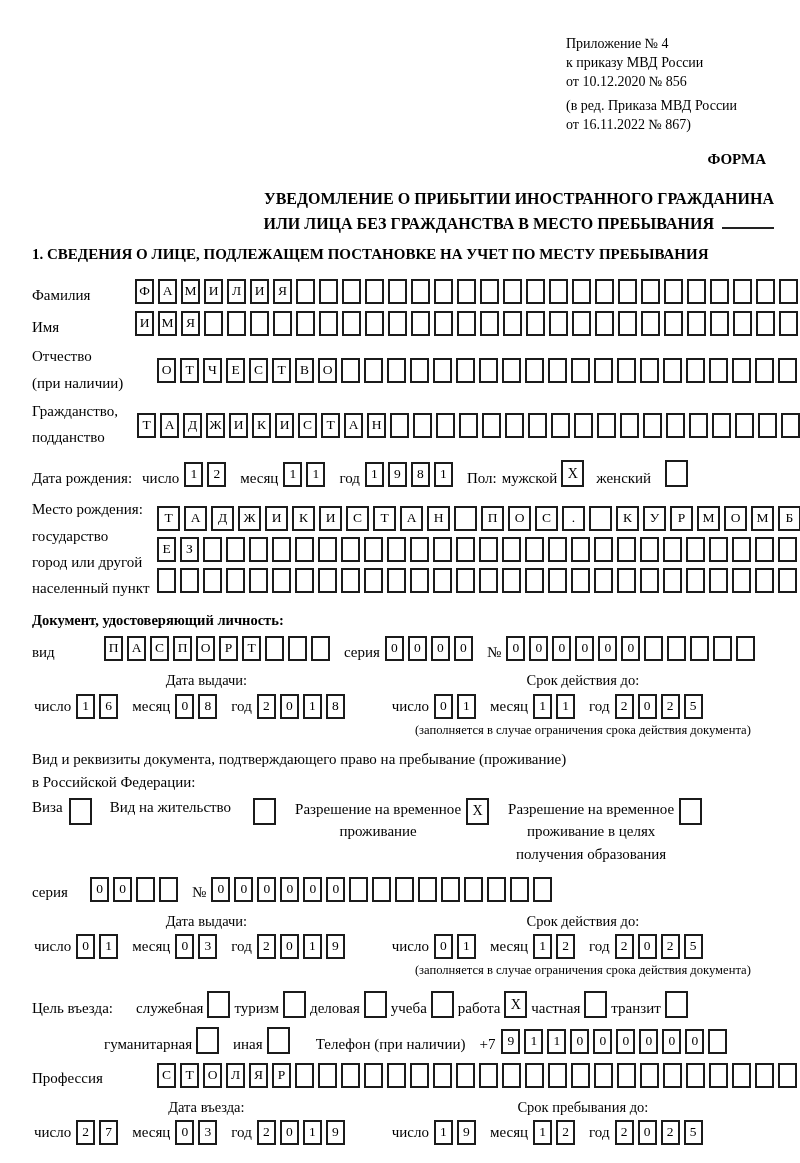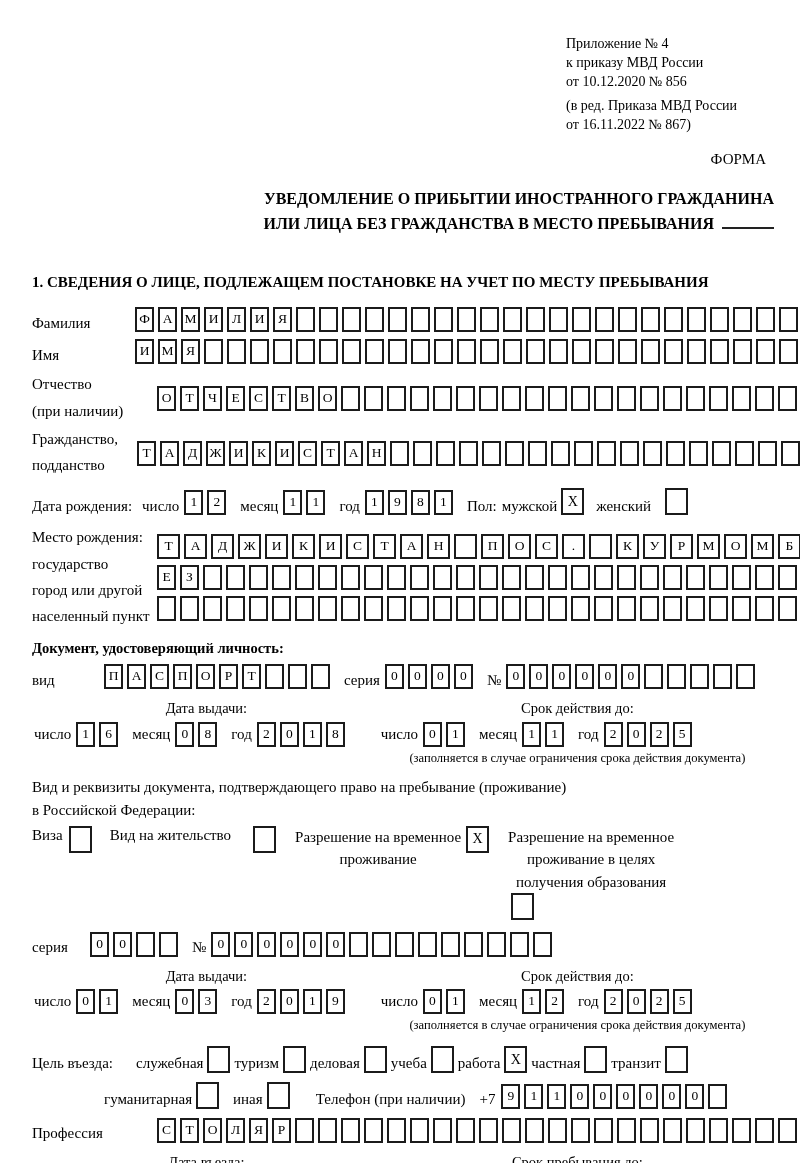--- a/index.html
+++ b/index.html
@@ -3,26 +3,26 @@
 <meta charset="utf-8">
 <style>
   html,body{margin:0;padding:0;background:#fff;}
   body{width:800px;height:1163px;overflow:hidden;color:#000;
        font-family:"Liberation Serif","DejaVu Serif",serif;font-size:15px;line-height:1.25;}
   .page{padding:34px 26px 14px 32px;}
 
   
   .hdr{margin-left:auto;width:208px;font-size:14px;line-height:1.36;}
   .hdr .ed{margin-top:5px;}
-  .forma{text-align:right;font-weight:normal;font-size:15px;margin-top:16px;padding-right:8px;}
+  .forma{text-align:right;font-weight:bold;font-size:15px;margin-top:16px;padding-right:8px;}
 
   
   .title{text-align:right;font-weight:bold;font-size:16px;margin-top:18px;line-height:1.55;}
   .blank-line{display:inline-block;width:52px;border-bottom:2px solid #222;height:12px;margin-left:8px;}
-  .sect{font-weight:bold;font-size:15px;margin-top:36px;}
+  .sect{font-weight:bold;font-size:15px;margin-top:8px;}
 
   
   .frow{display:flex;align-items:flex-end;margin-top:7px;}
   .frow.top{align-items:center;}
   .flabel{width:103px;flex:none;}
   .flabel.w125{width:125px;}
   .flabel.mlines div{line-height:1.75;}
   .cells{display:inline-flex;flex-wrap:nowrap;}
   .cell{display:inline-flex;width:15px;height:21px;border:2px solid #1b1b1b;margin-right:4px;
         align-items:center;justify-content:center;font-size:13.5px;flex:none;background:#fff;}
@@ -31,36 +31,36 @@
   .cellstack .cells:first-child{margin-top:2px;}
   .checkbox{display:inline-flex;width:19px;height:23px;border:2px solid #1b1b1b;margin:0 4px;
             align-items:center;justify-content:center;font-size:14px;flex:none;background:#fff;}
   .dlbl{margin:0 5px 0 10px;flex:none;}
   .dlbl.first{margin-left:0;}
 
   
   .center-bold{font-weight:bold;font-size:14.5px;margin-top:10px;}
 
   
-  .datepair{display:flex;margin-top:10px;align-items:flex-start;}
+  .datepair{display:flex;margin-top:10px;align-items:flex-start;gap:11px;}
   .dp-left{width:47%;flex:none;}
   .dp-right{flex:1;}
   .dp-title{text-align:center;font-size:14.5px;}
   .dp-fields{display:flex;align-items:center;margin-top:4px;}
   .dp-left .dp-fields{padding-left:2px;}
   .dp-note{font-size:12.6px;margin-top:4px;text-align:center;white-space:nowrap;}
 
   .intro{margin-top:12px;}
   .intro div{margin-top:4px;}
 
   .optrow{display:flex;align-items:flex-start;margin-top:6px;}
   .opt{display:flex;align-items:flex-start;margin-right:14px;}
   .opt .optlabel{margin-right:8px;}
   .opt .optlabel-c{width:168px;text-align:center;line-height:1.5;}
-  .opt:last-child{margin-right:0;flex-direction:column;}
+  .opt:last-child{margin-right:0;}
 
   .purpose{flex-wrap:nowrap;}
   .purpose .plbl{flex:none;}
   .purpose2{margin-top:9px;padding-left:72px;}
   .phone-lbl{margin-left:22px;margin-right:14px;}
 </style>
 </head>
 <body>
 
 <div class="page">

